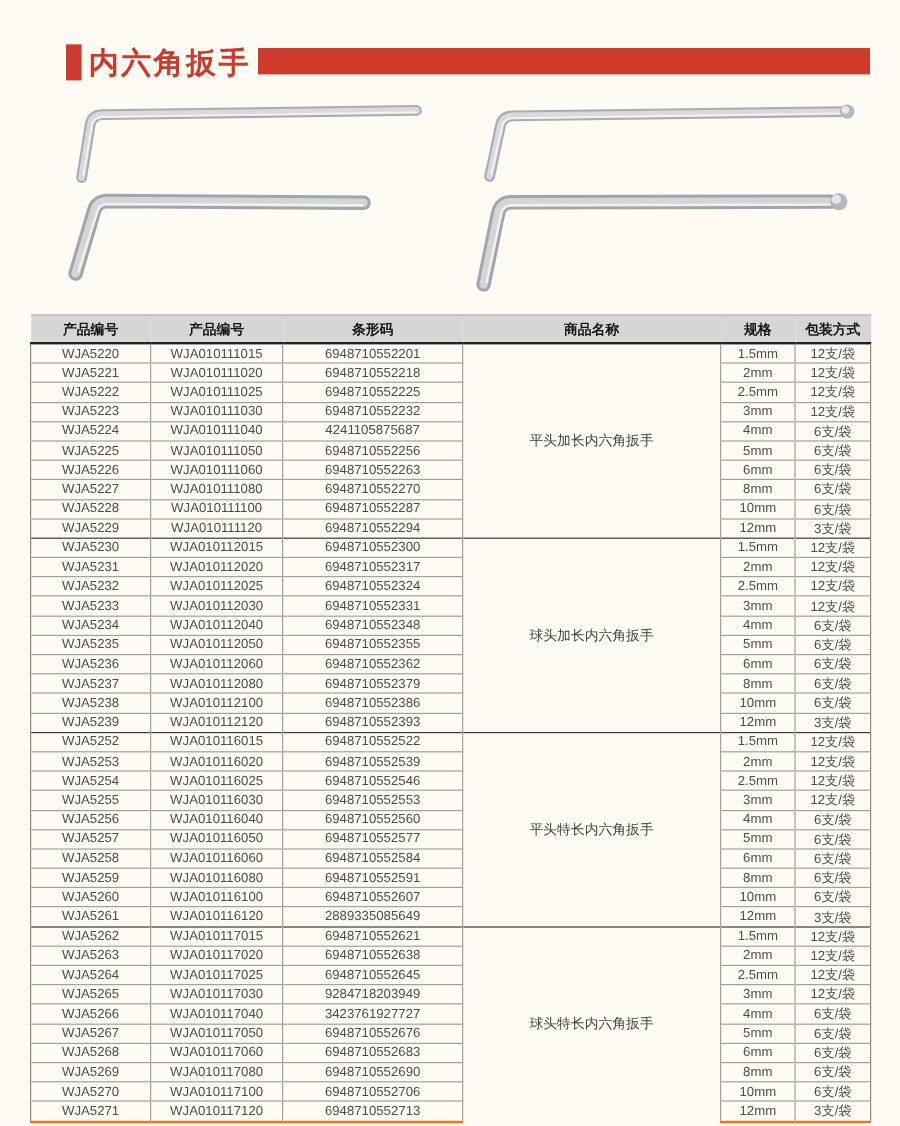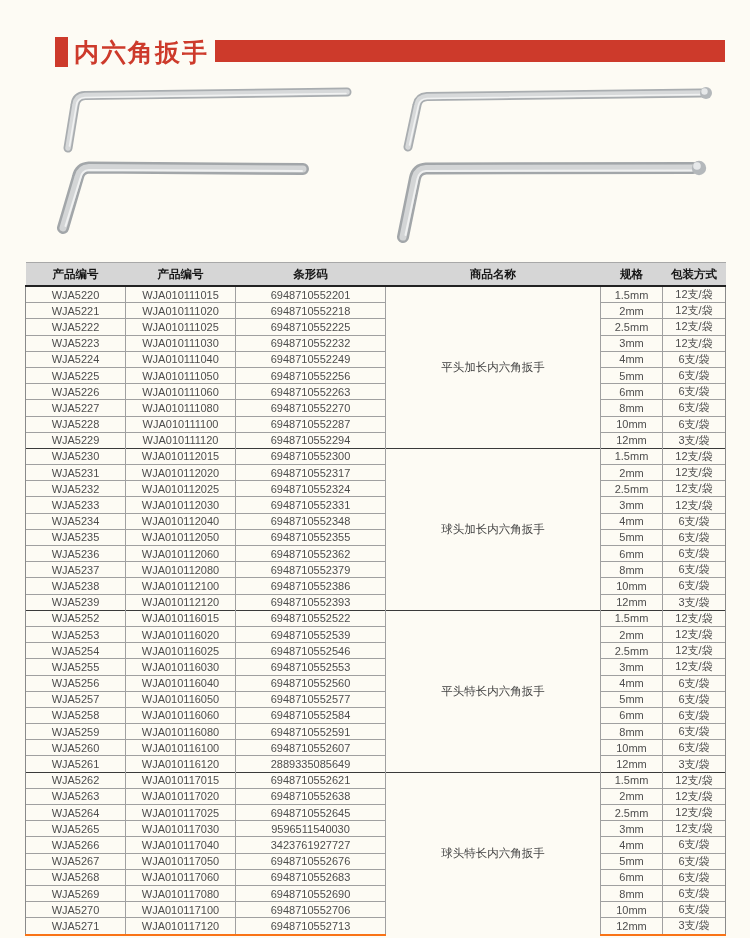--- a/index.html
+++ b/index.html
@@ -149,21 +149,21 @@
       <tr>
         <td>WJA5223</td>
         <td>WJA010111030</td>
         <td>6948710552232</td>
         <td>3mm</td>
         <td>12支/袋</td>
       </tr>
       <tr>
         <td>WJA5224</td>
         <td>WJA010111040</td>
-        <td>6948710552249</td>
+        <td>4241105875687</td>
         <td>4mm</td>
         <td>6支/袋</td>
       </tr>
       <tr>
         <td>WJA5225</td>
         <td>WJA010111050</td>
         <td>6948710552256</td>
         <td>5mm</td>
         <td>6支/袋</td>
       </tr>
@@ -355,21 +355,21 @@
       <tr>
         <td>WJA5264</td>
         <td>WJA010117025</td>
         <td>6948710552645</td>
         <td>2.5mm</td>
         <td>12支/袋</td>
       </tr>
       <tr>
         <td>WJA5265</td>
         <td>WJA010117030</td>
-        <td>9596511540030</td>
+        <td>9284718203949</td>
         <td>3mm</td>
         <td>12支/袋</td>
       </tr>
       <tr>
         <td>WJA5266</td>
         <td>WJA010117040</td>
         <td>3423761927727</td>
         <td>4mm</td>
         <td>6支/袋</td>
       </tr>

